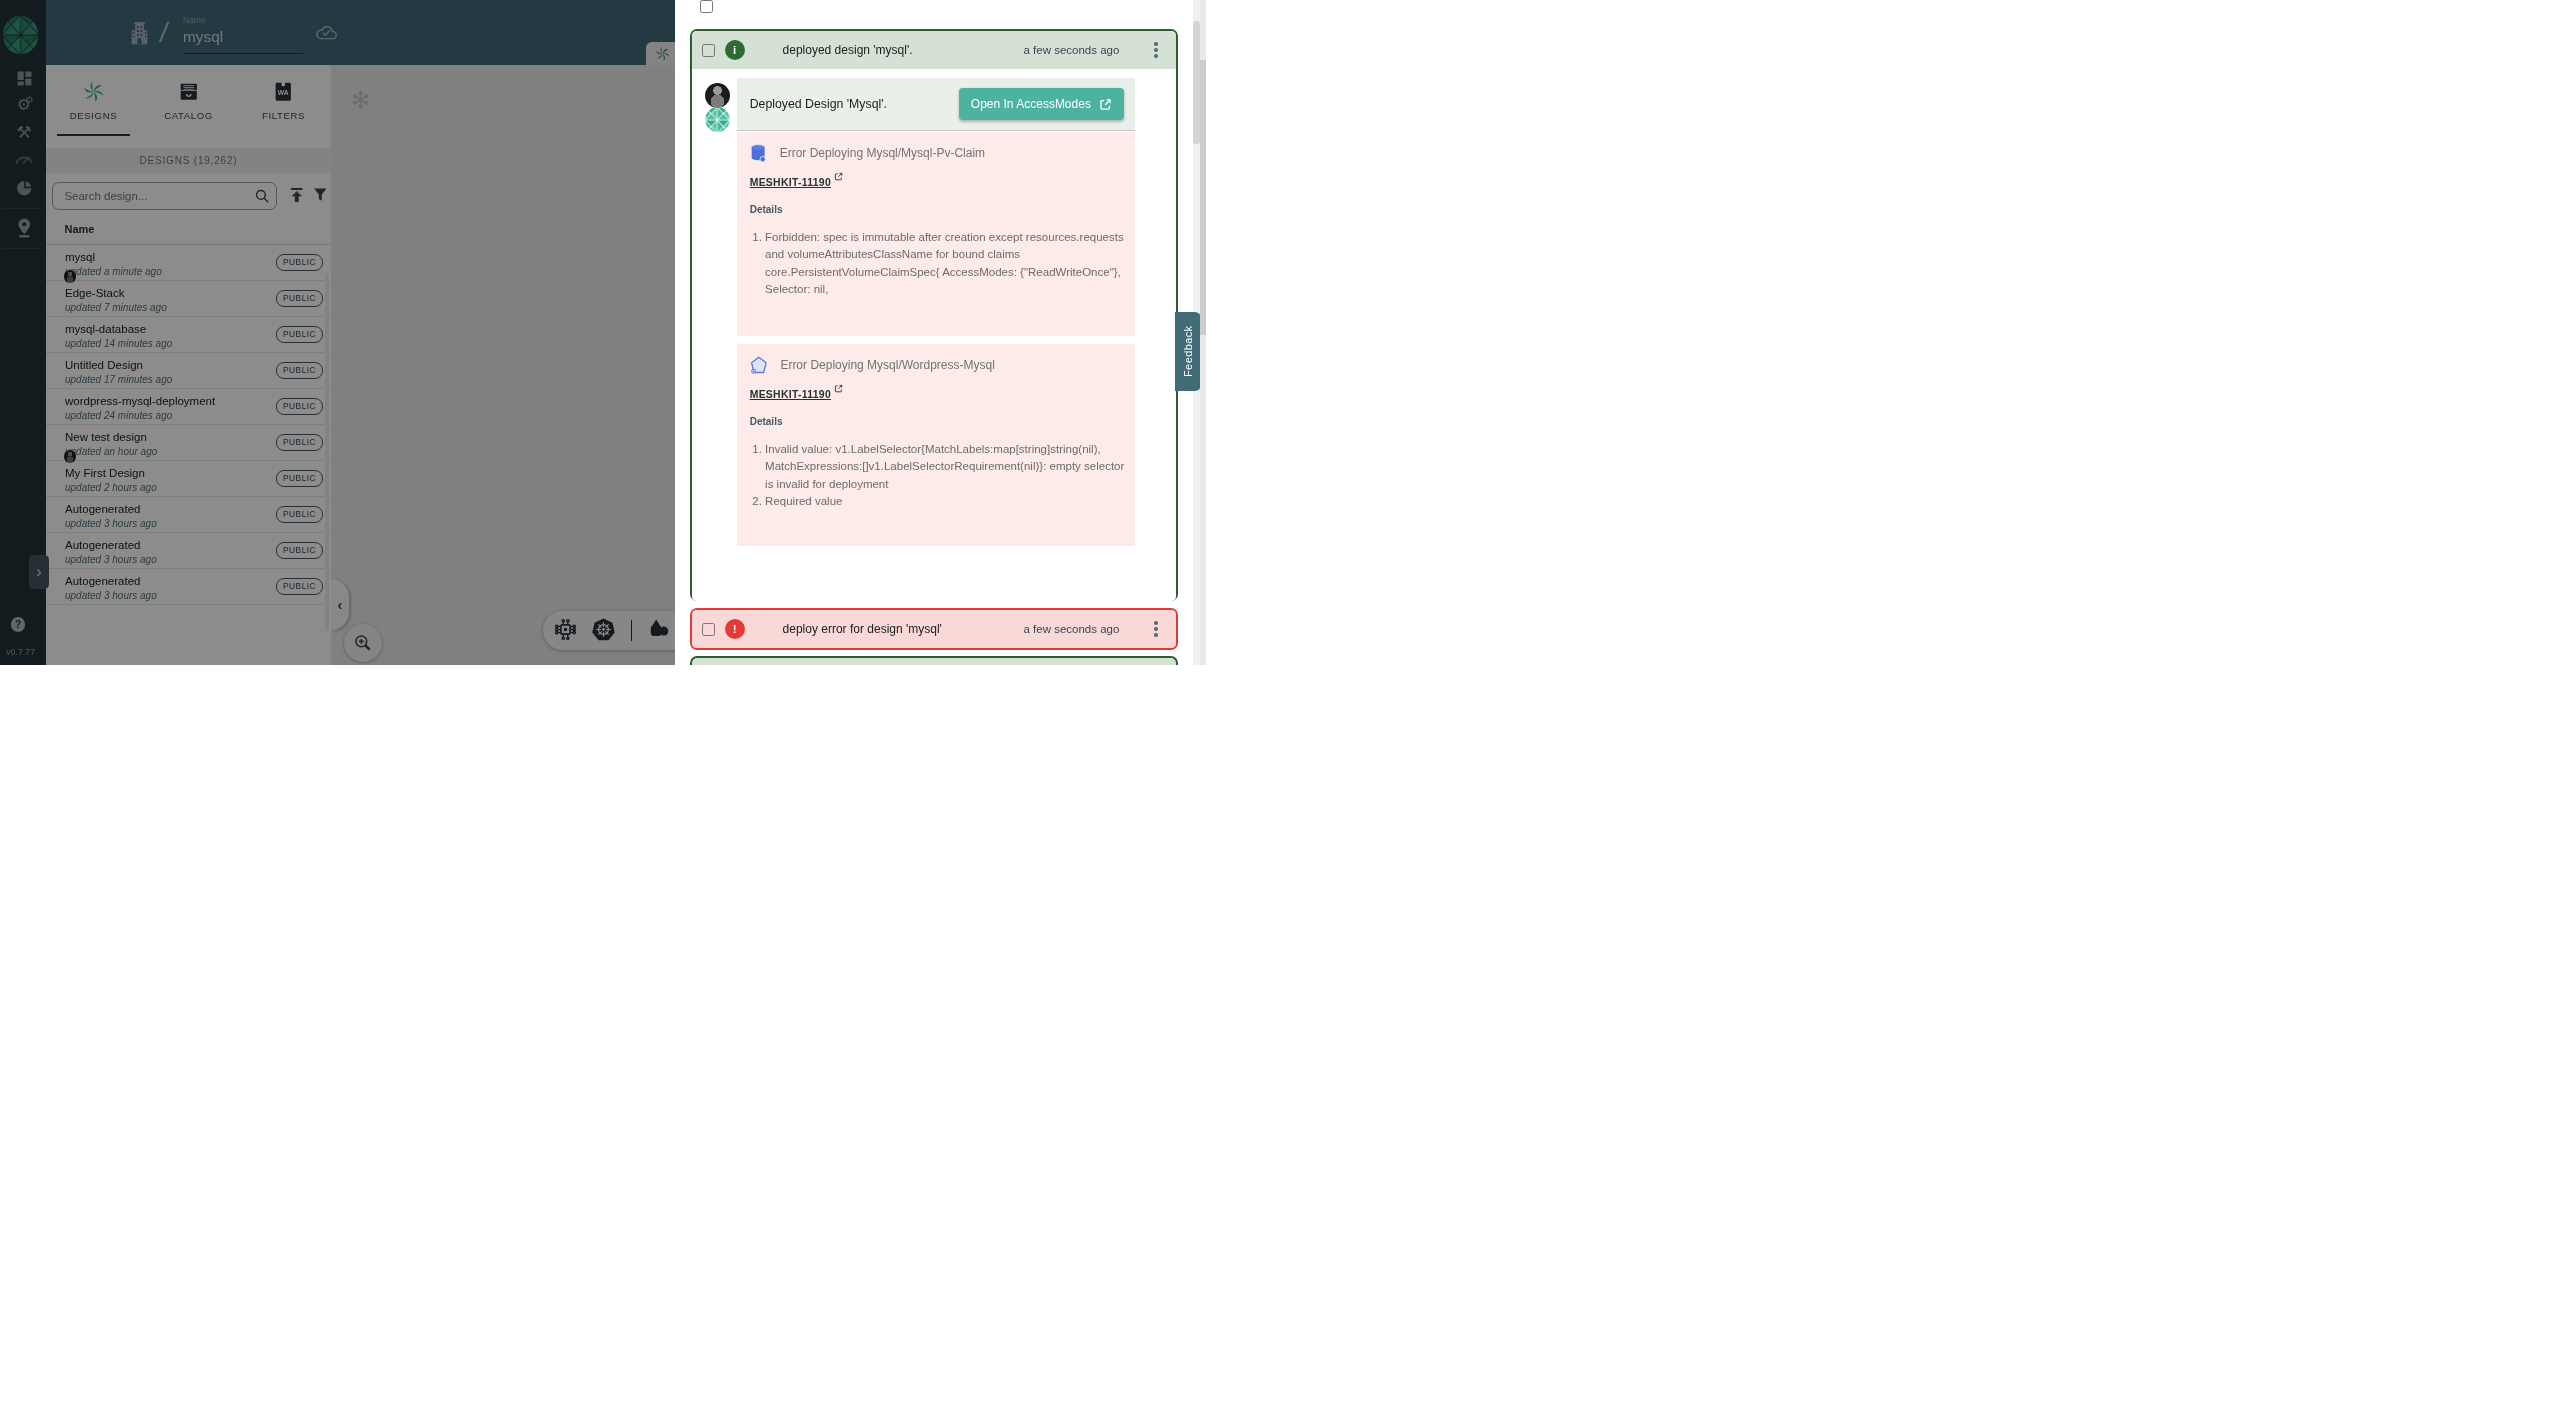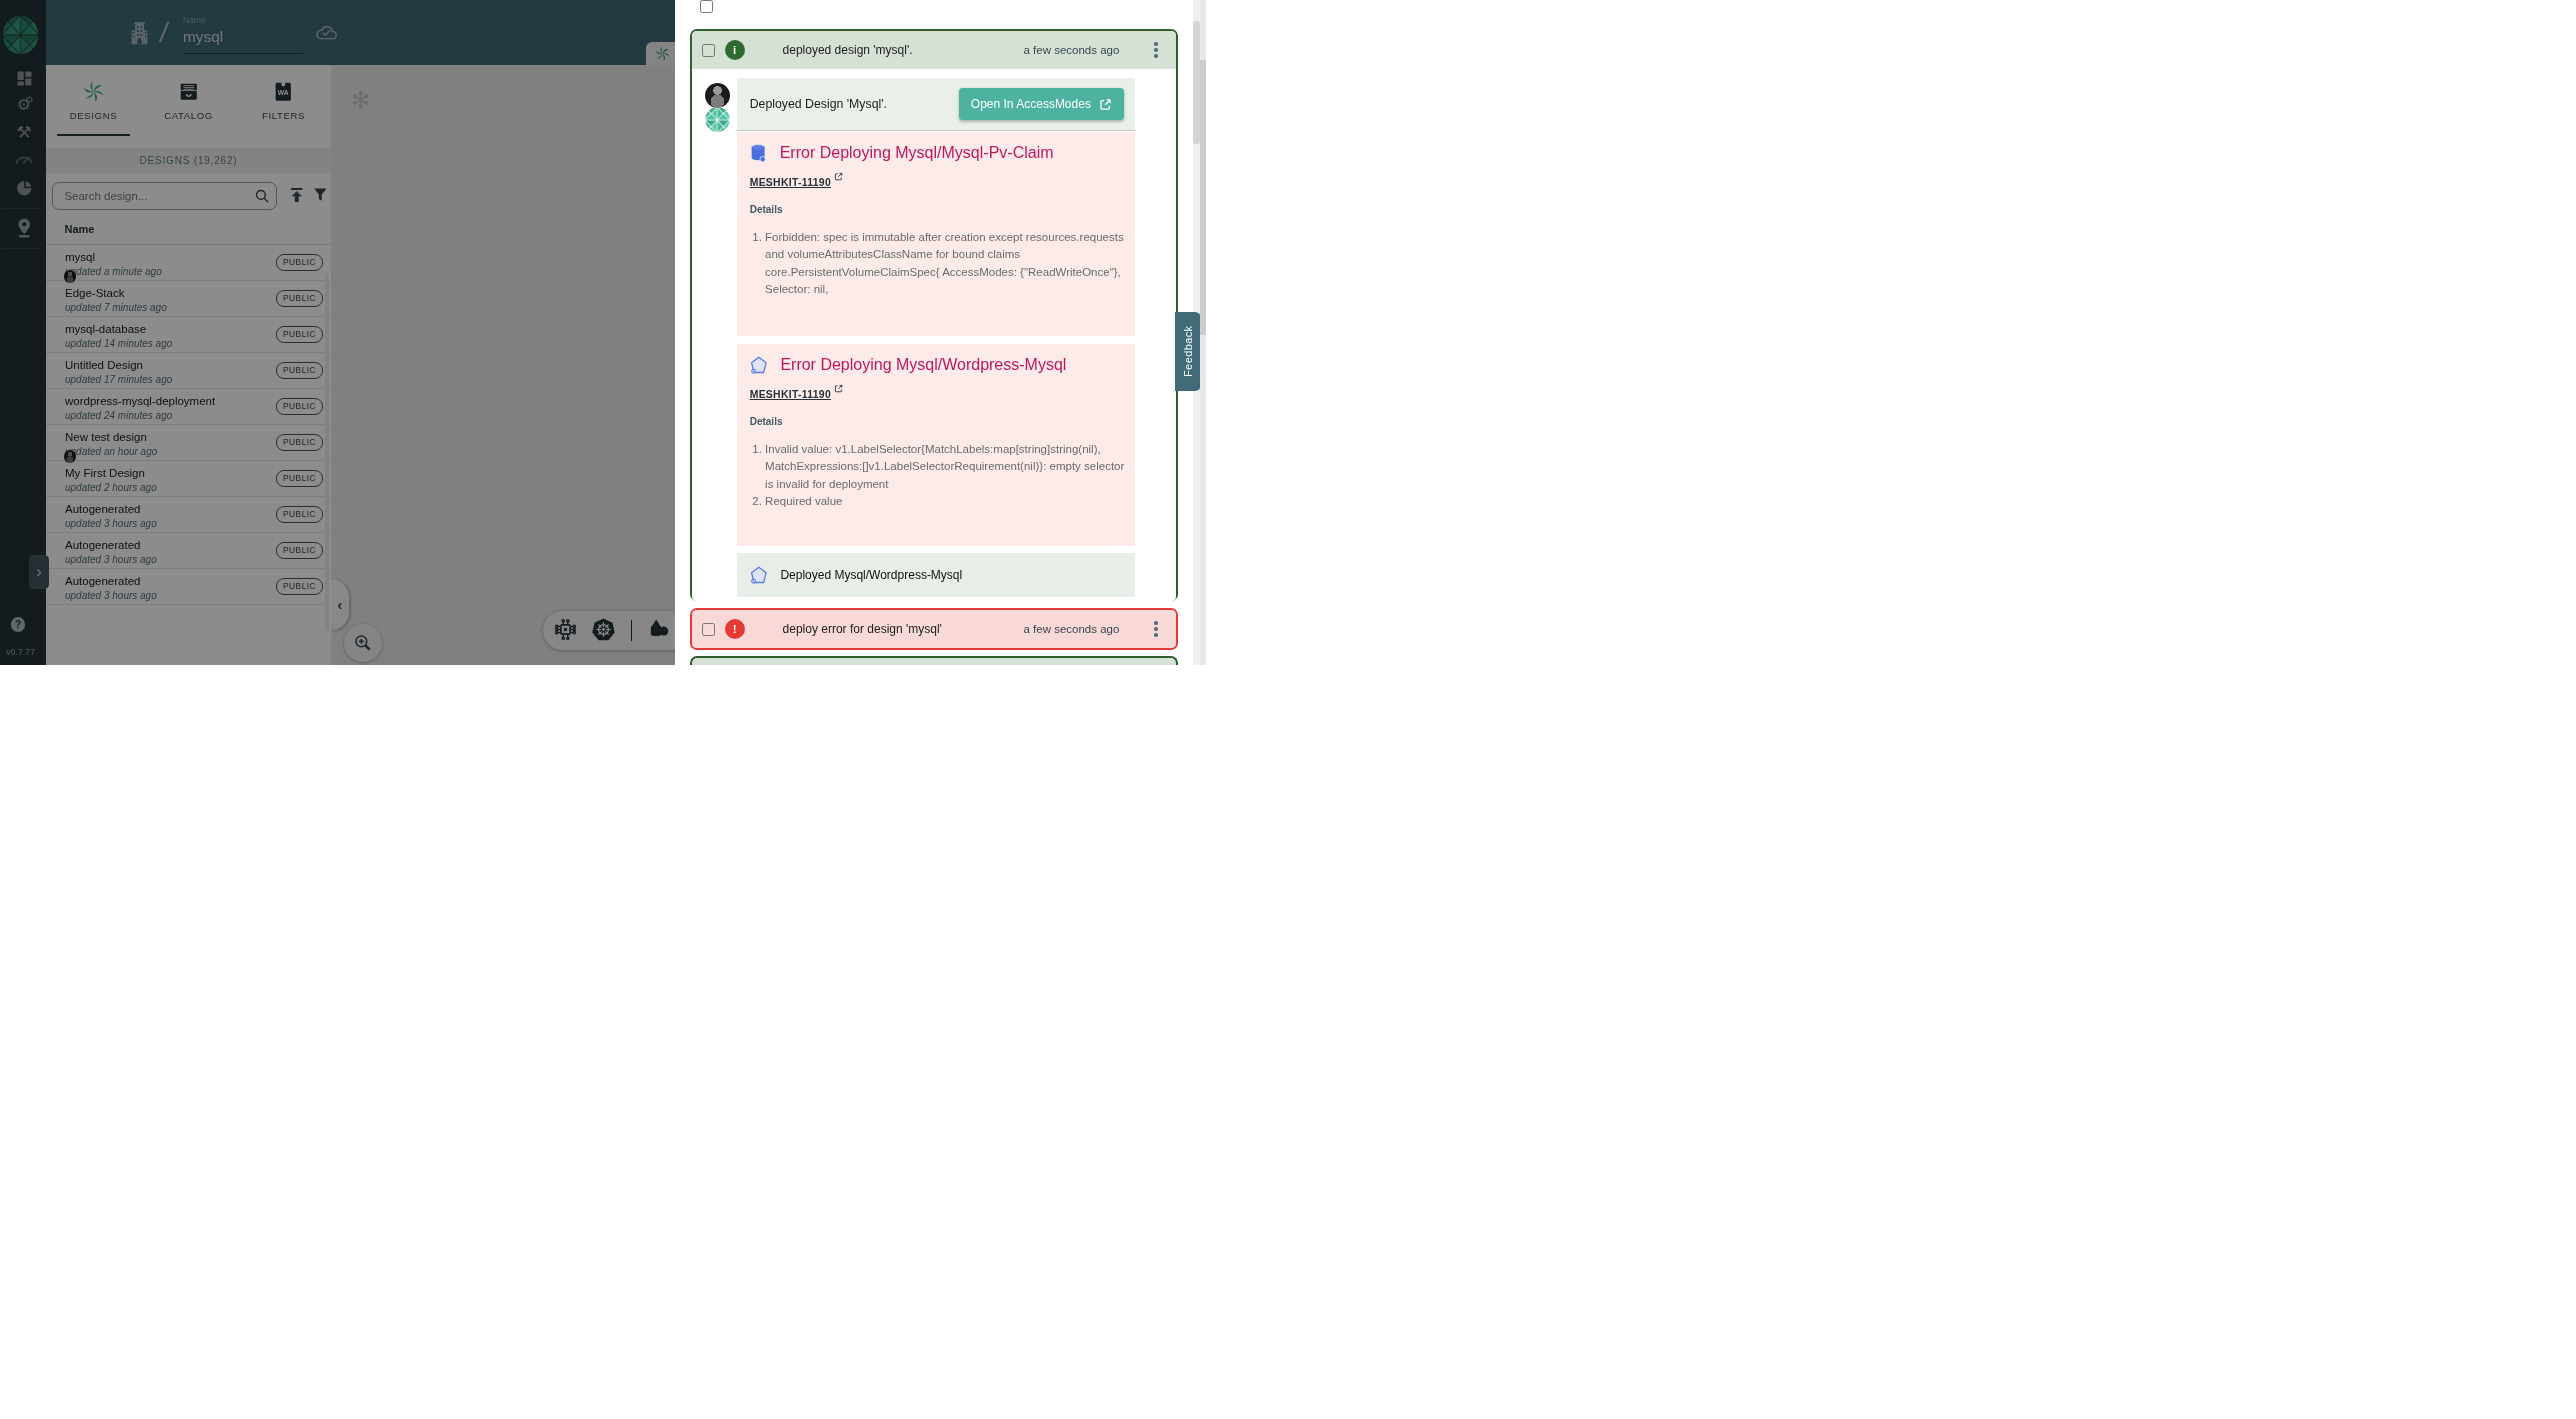--- a/index.html
+++ b/index.html
@@ -108,21 +108,21 @@
   .ib{position:absolute;left:45px;width:398px;}
   .info-panel{top:8.5px;height:53px;background:#e9efe9;border-bottom:0.8px solid #c2c2c2;display:flex;align-items:center;}
   .info-title{margin-left:12.3px;font-size:12.3px;color:#1c1c1c;}
   .viz-btn{position:absolute;right:11.5px;top:10.8px;height:32px;padding:0 12.3px;background:#4db3a0;border:none;border-radius:3.8px;
            color:#fff;font-size:12px;font-family:"Liberation Sans",sans-serif;display:flex;align-items:center;gap:7.7px;
            box-shadow:0 1.5px 3.1px rgba(0,0,0,.25);}
   .err-block{background:#fcebe9;}
   .eb1{top:63px;height:204px;}
   .eb2{top:275px;height:202px;}
   .err-title-row{position:absolute;left:13px;top:11.5px;display:flex;align-items:center;gap:12.3px;}
-  .err-title{font-size:16px;color:#be185d;}
+  .err-title{font-size:12px;color:#737373;}
   .mk-link{position:absolute;left:12.3px;top:45px;font-size:10.4px;font-weight:bold;letter-spacing:0.3px;color:#263238;
            text-decoration:underline;display:flex;gap:3.1px;}
   .mk-link svg{margin-top:-4.6px;}
   .details-h{position:absolute;left:12.3px;top:72px;font-size:10px;font-weight:bold;color:#455a64;}
   .err-list{position:absolute;left:12.3px;top:97px;width:375px;margin:0;padding-left:15.4px;
             font-size:11.5px;line-height:17.3px;color:#6b6b6b;}
   .success-row{top:484px;height:44px;background:#e7eee7;display:flex;align-items:center;gap:12.3px;padding-left:13px;}
   .success-text{font-size:12px;color:#101010;}
   .card2{top:608px;height:42px;border:2.3px solid #e53935;background:#f9d9d7;}
   .card3{top:656px;height:23px;border:2.3px solid #2c5f2d;background:#d6e1d6;}
@@ -547,28 +547,20 @@
                 <line x1="17" y1="3" x2="9.5" y2="10.5"></line>
             </svg>
           </a>
           <div class="details-h">Details</div>
           <ol class="err-list">
             <li>Invalid value: v1.LabelSelector{MatchLabels:map[string]string(nil), MatchExpressions:[]v1.LabelSelectorRequirement(nil)}: empty selector is invalid for deployment</li>
             <li>Required value</li>
           </ol>
         </div>
 
-        <div class="ib success-row">
-          <svg width="17.7" height="18.5" viewBox="0 0 22 22">
-            <polygon points="11,1 20,8 17,20 5,20 2,8" fill="#dee4f6" stroke="#5a79e0" stroke-width="1.6" stroke-linejoin="round"></polygon>
-            <circle cx="4.5" cy="18.5" r="2.4" fill="#dee4f6" stroke="#5a79e0" stroke-width="1.3"></circle>
-            <circle cx="4.5" cy="18.5" r=".9" fill="#5a79e0"></circle>
-          </svg>
-          <span class="success-text">Deployed Mysql/Wordpress-Mysql</span>
-        </div>
       </div>
     </div>
 
     <div class="ncard card2">
       <div class="nhead red">
         <span class="checkbox"></span>
         <span class="badge-circle bc-red">
           <span>!</span>
         </span>
         <span class="nsummary">deploy error for design 'mysql'</span>

